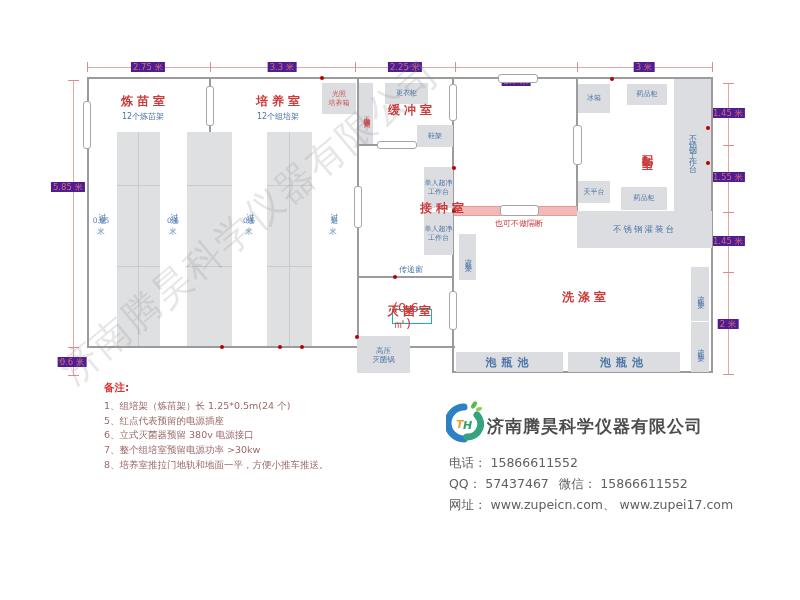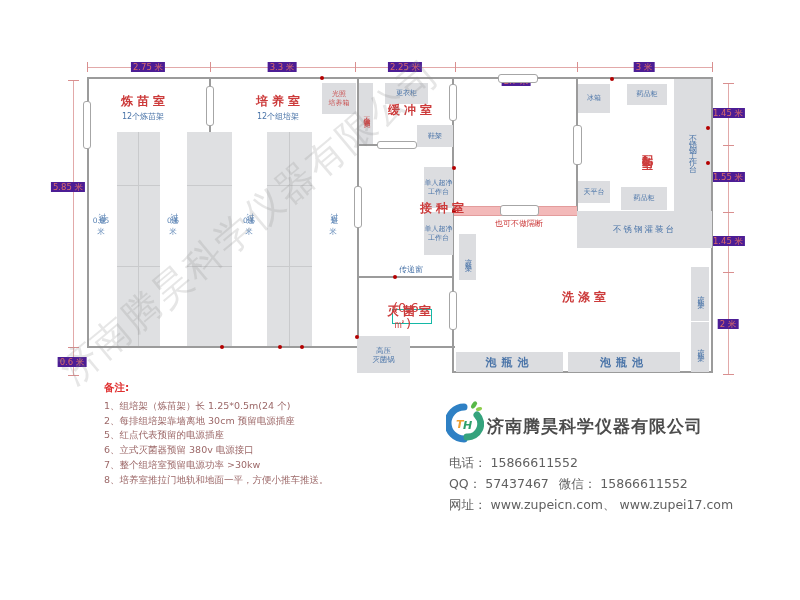--- a/index.html
+++ b/index.html
@@ -232,21 +232,20 @@
   </div>
   <div class="aisle" style="left:333px;top:206px;">
     <span class="vtext">过道</span>
     <span>1</span>
     <span>米</span>
   </div>
 
   <div class="notes">
     <div class="notes-h">备注:</div>
     <div class="note-item">1、组培架（炼苗架）长 1.25*0.5m(24 个)</div>
-    <div class="note-item">2、每排组培架靠墙离地 30cm 预留电源插座</div>
     <div class="note-item">5、红点代表预留的电源插座</div>
     <div class="note-item">6、立式灭菌器预留 380v 电源接口</div>
     <div class="note-item">7、整个组培室预留电源功率 &gt;30kw</div>
     <div class="note-item">8、培养室推拉门地轨和地面一平，方便小推车推送。</div>
   </div>
 
   <svg class="abs" style="left:446px;top:401px;z-index:8;" width="38" height="44" viewBox="0 0 38 44">
     <path d="M 18 8 A 13 13 0 1 0 18 40" fill="none" stroke="#2e80c4" stroke-width="7" stroke-linecap="round" transform="translate(0,-2)"></path>
     <path d="M 21 38 A 13 13 0 0 0 31 16" fill="none" stroke="#35a37d" stroke-width="7" stroke-linecap="round" transform="translate(0,-2)"></path>
     <ellipse cx="28" cy="4" rx="2.2" ry="4" fill="#57b948" transform="rotate(35 28 4)"></ellipse>

